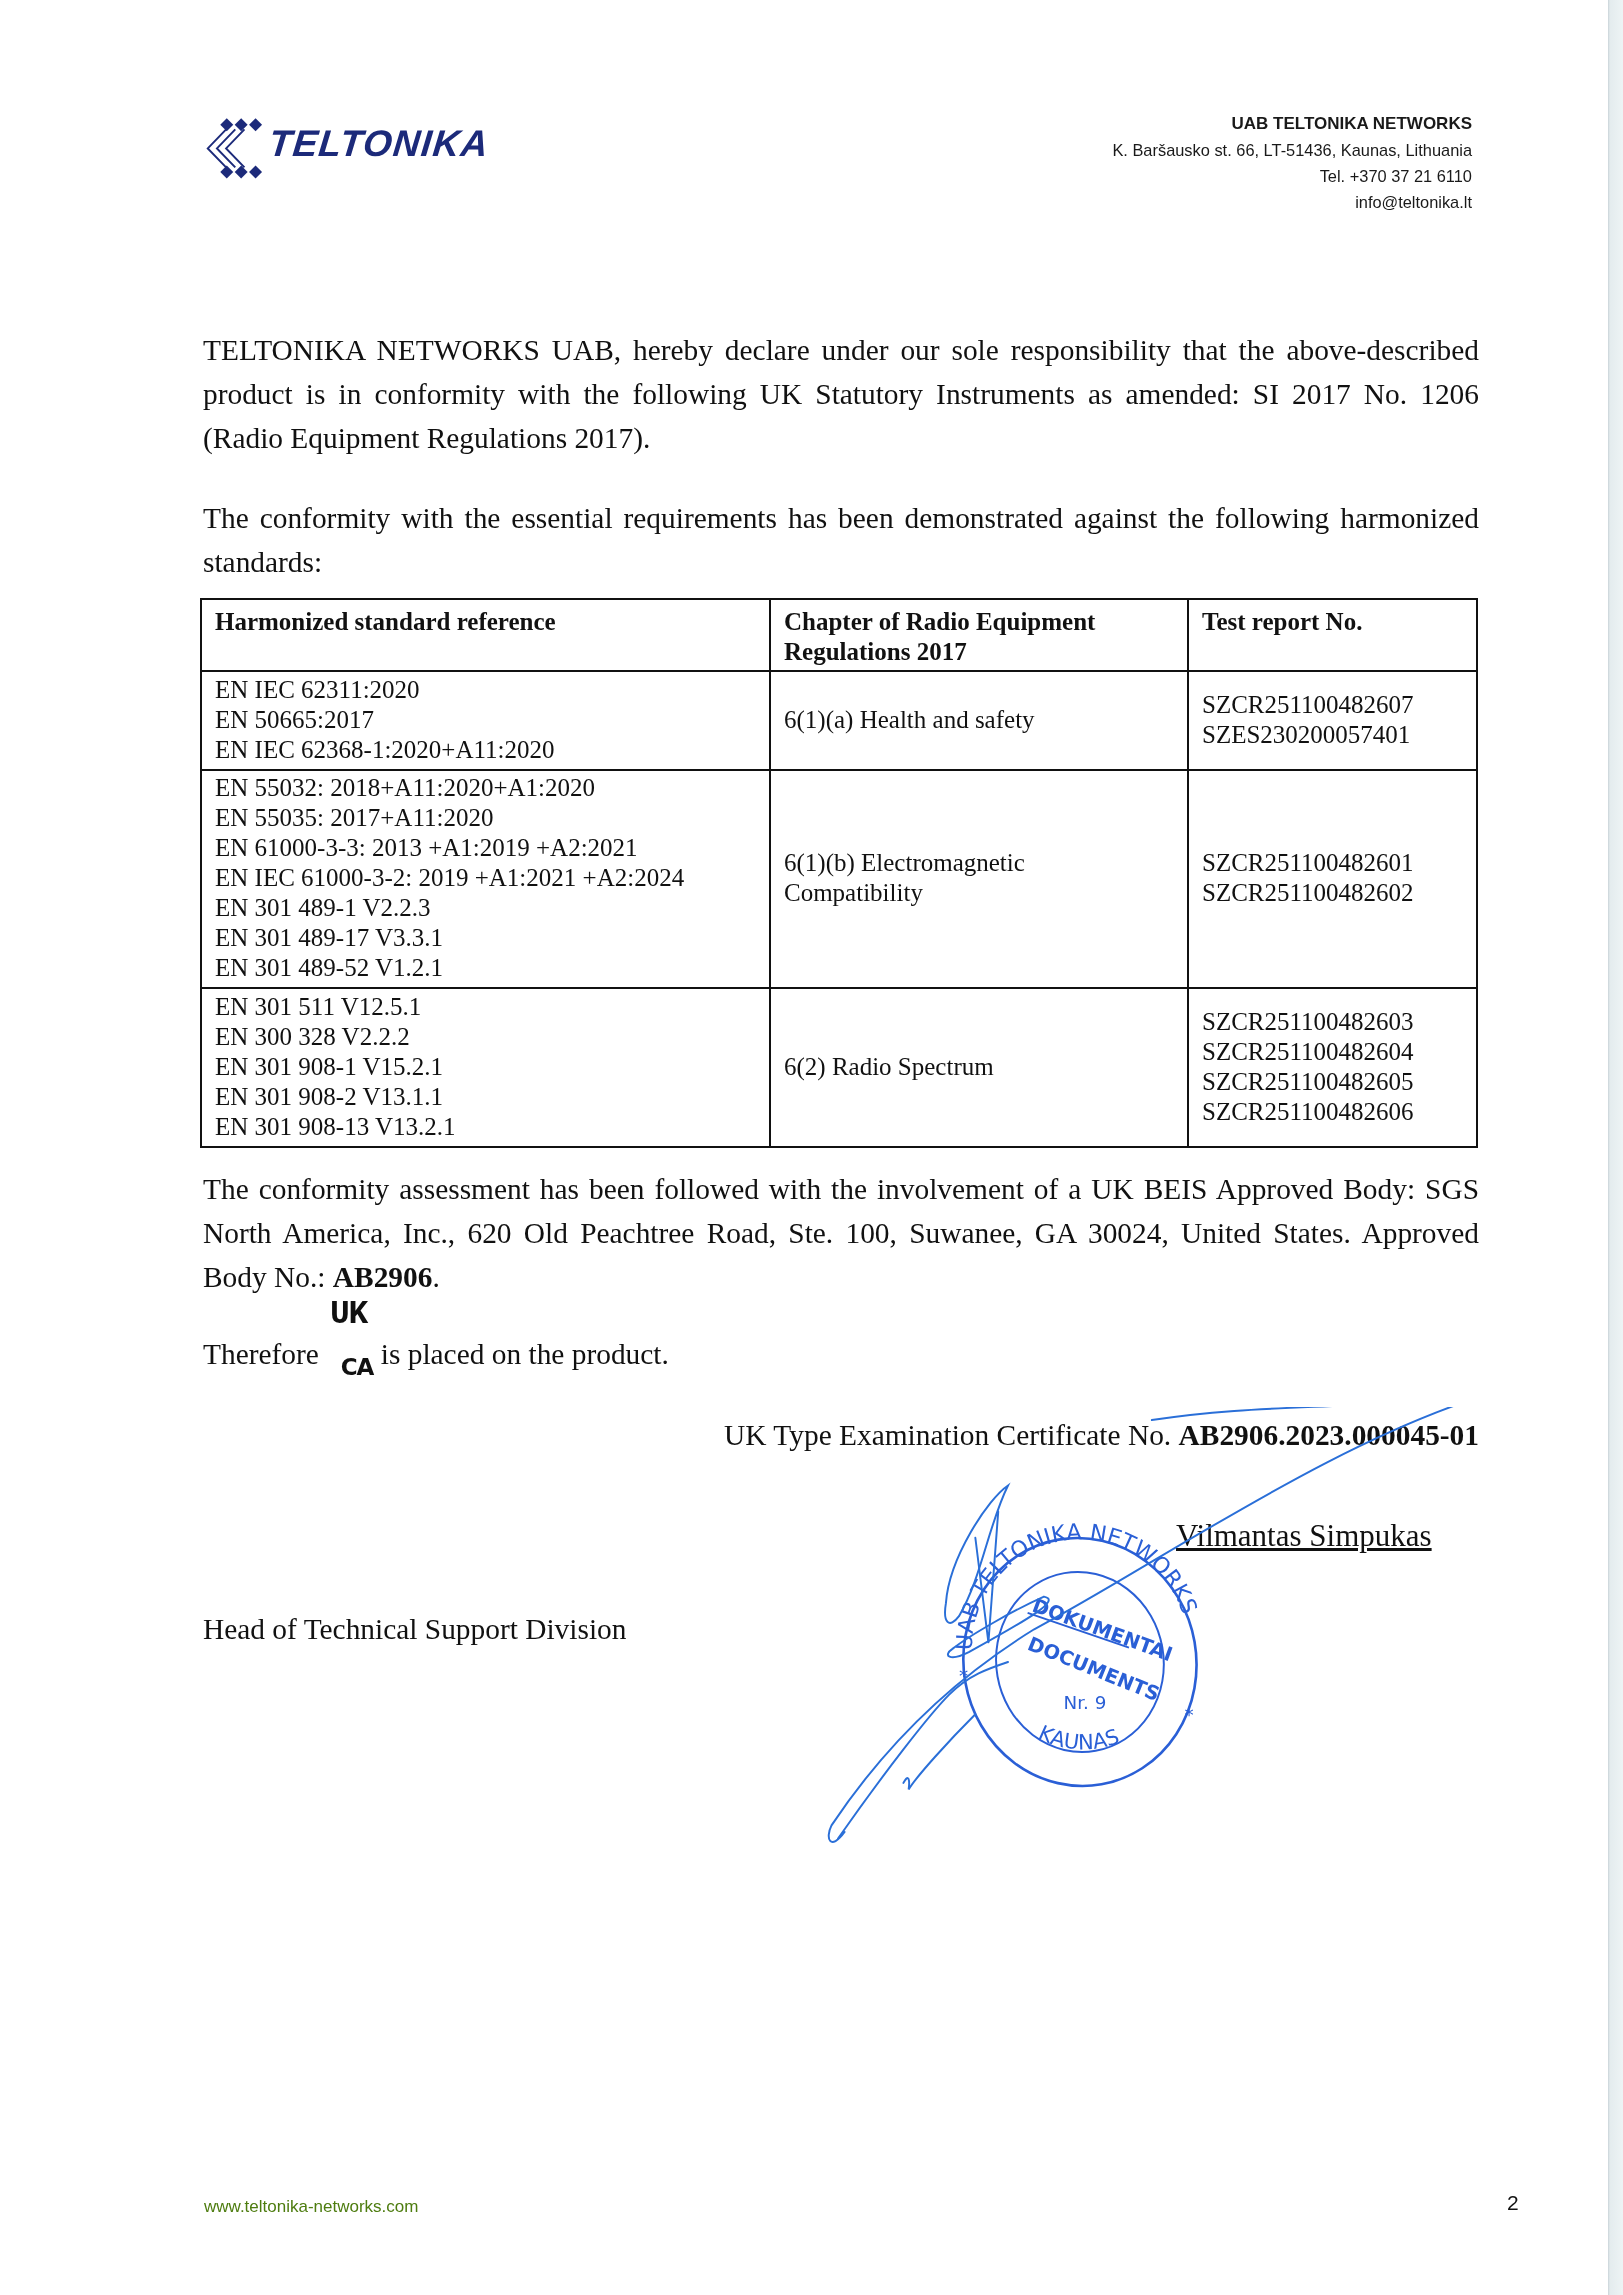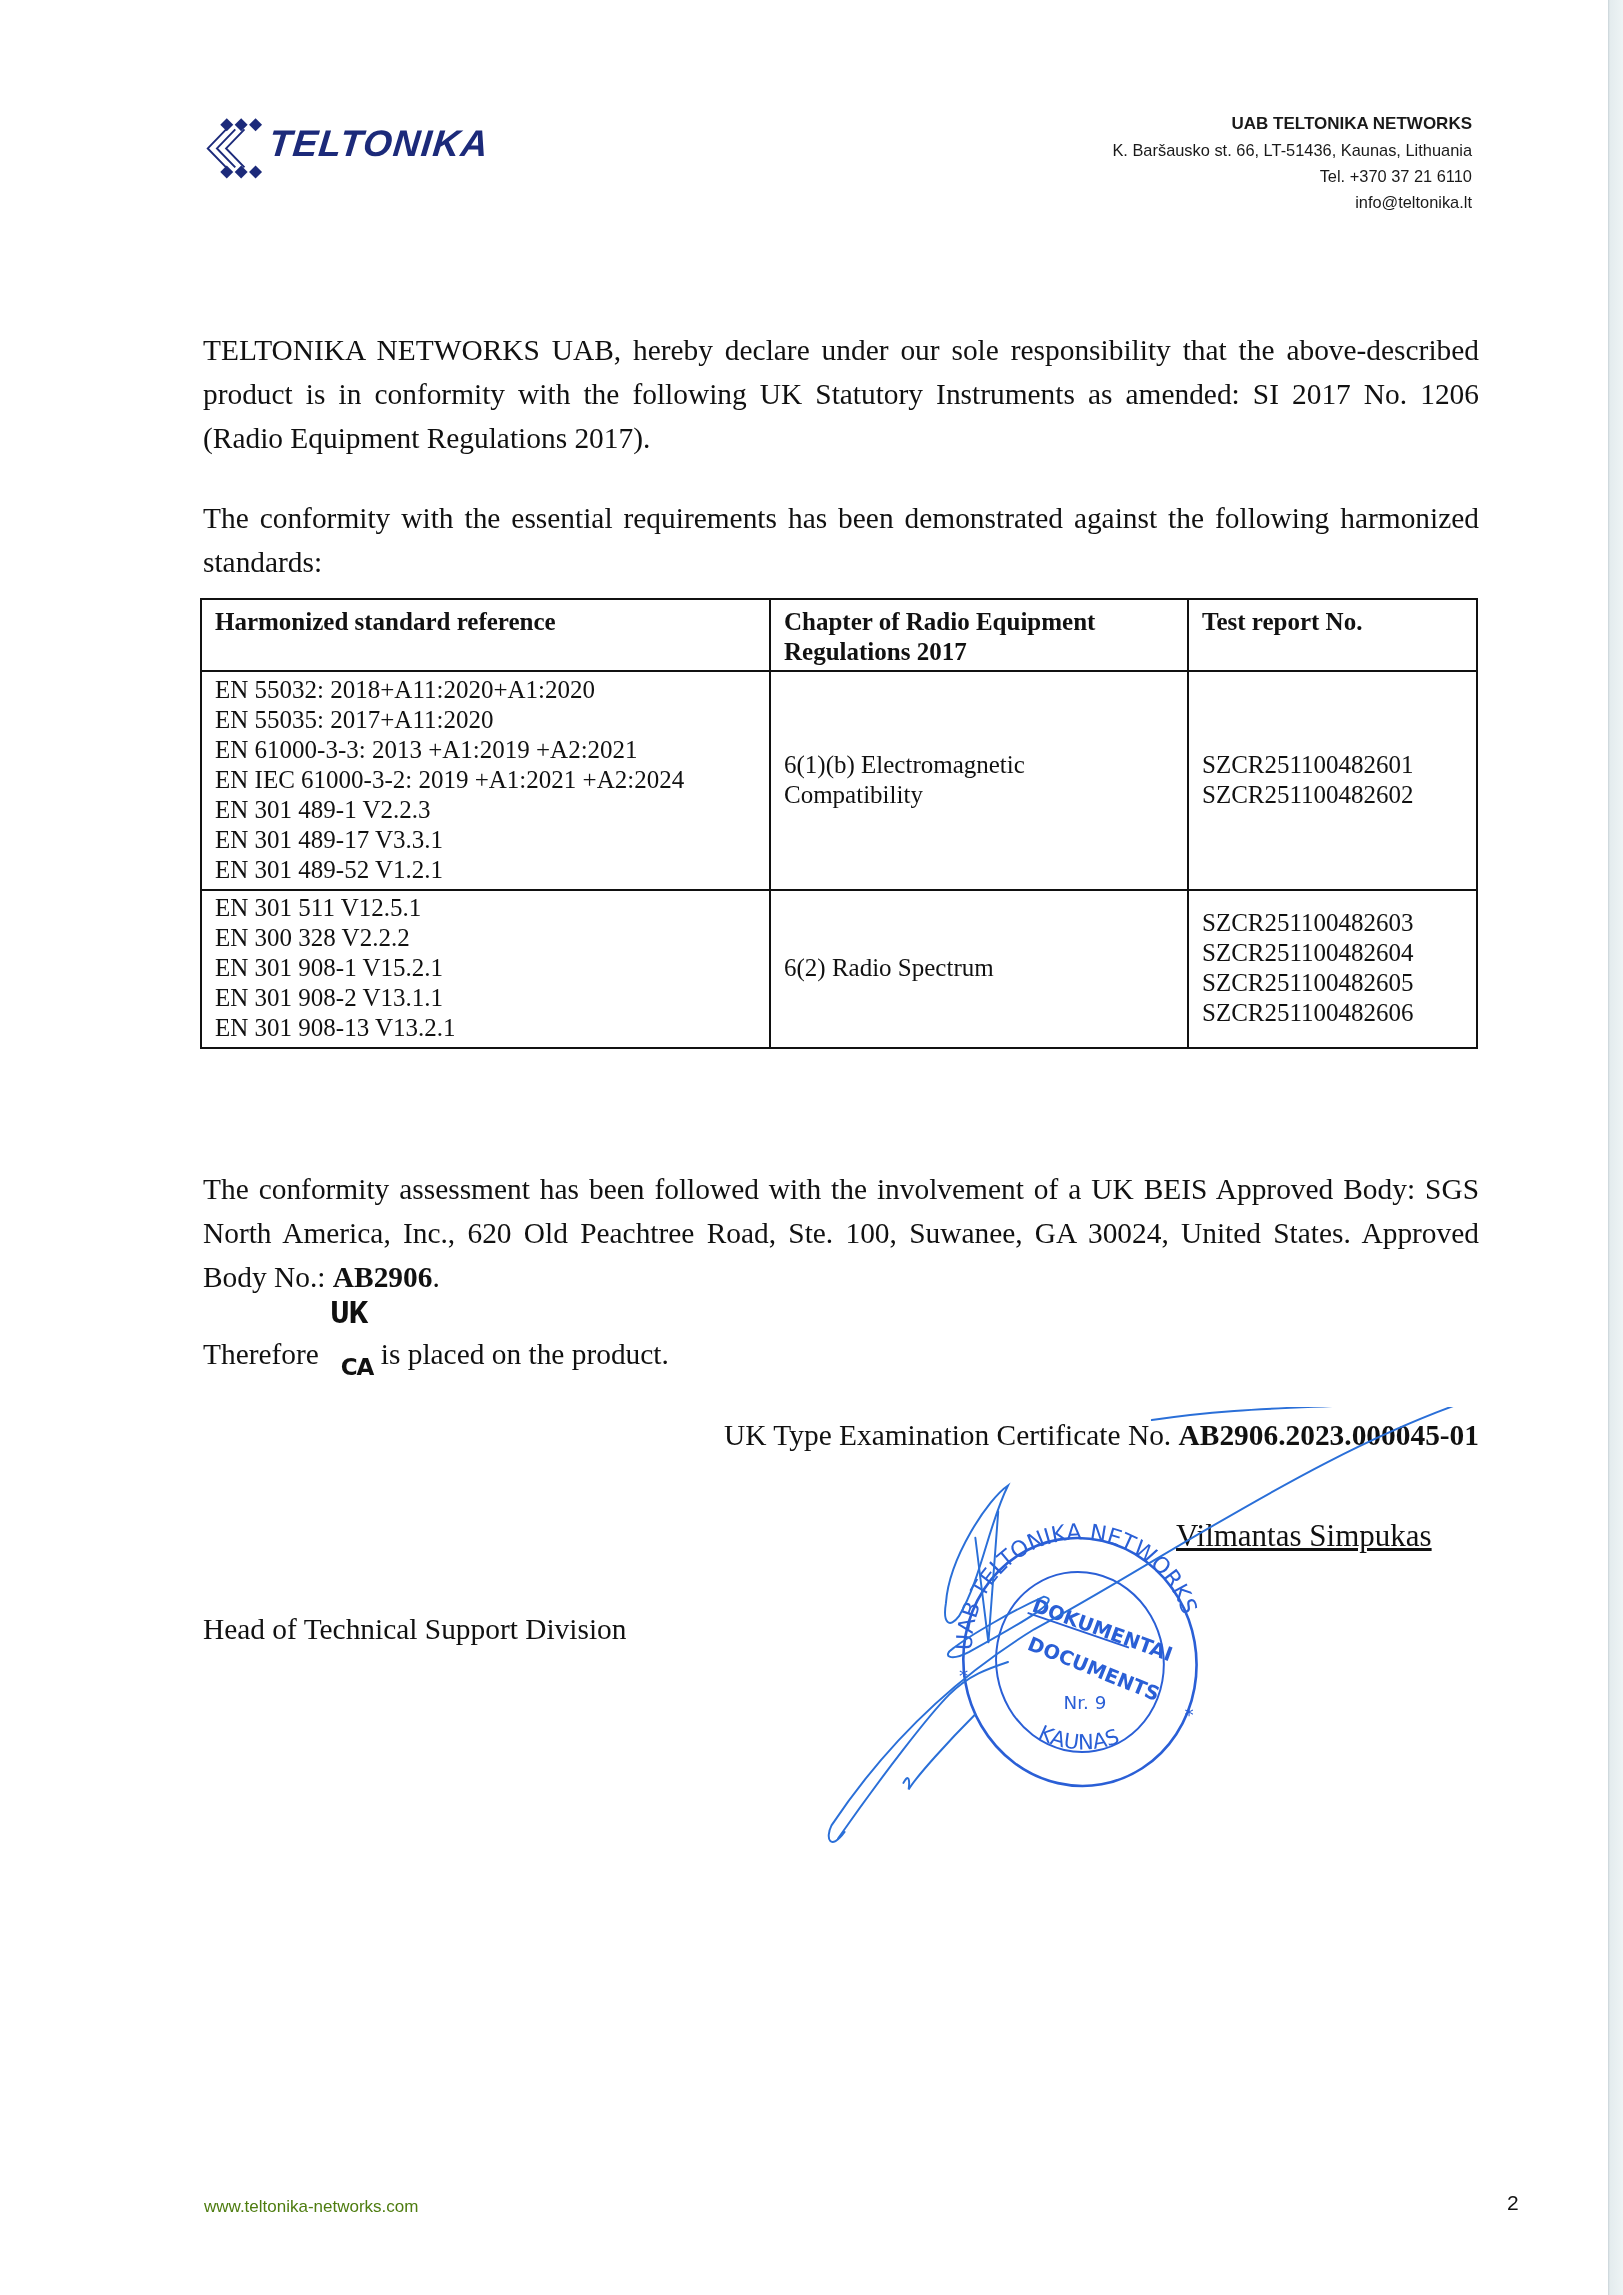--- a/index.html
+++ b/index.html
@@ -116,20 +116,34 @@
 
 <table class="std-table">
   <thead>
     <tr>
       <th class="col1">Harmonized standard reference</th>
       <th class="col2">Chapter of Radio Equipment Regulations 2017</th>
       <th>Test report No.</th>
     </tr>
   </thead>
   <tbody id="table-body">
+      <tr>
+        <td class="col1">
+          <span class="line">EN IEC 62311:2020</span>
+          <span class="line">EN 50665:2017</span>
+          <span class="line">EN IEC 62368-1:2020+A11:2020</span>
+        </td>
+        <td class="col2 mid">
+          <span class="line">6(1)(a) Health and safety</span>
+        </td>
+        <td class="mid">
+          <span class="line">SZCR251100482607</span>
+          <span class="line">SZES230200057401</span>
+        </td>
+      </tr>
       <tr>
         <td class="col1">
           <span class="line">EN 55032: 2018+A11:2020+A1:2020</span>
           <span class="line">EN 55035: 2017+A11:2020</span>
           <span class="line">EN 61000-3-3: 2013 +A1:2019 +A2:2021</span>
           <span class="line">EN IEC 61000-3-2: 2019 +A1:2021 +A2:2024</span>
           <span class="line">EN 301 489-1 V2.2.3</span>
           <span class="line">EN 301 489-17 V3.3.1</span>
           <span class="line">EN 301 489-52 V1.2.1</span>
         </td>

